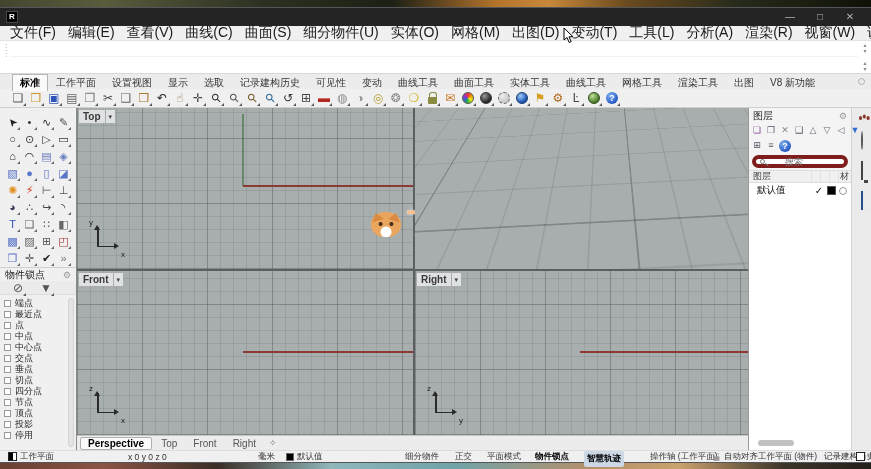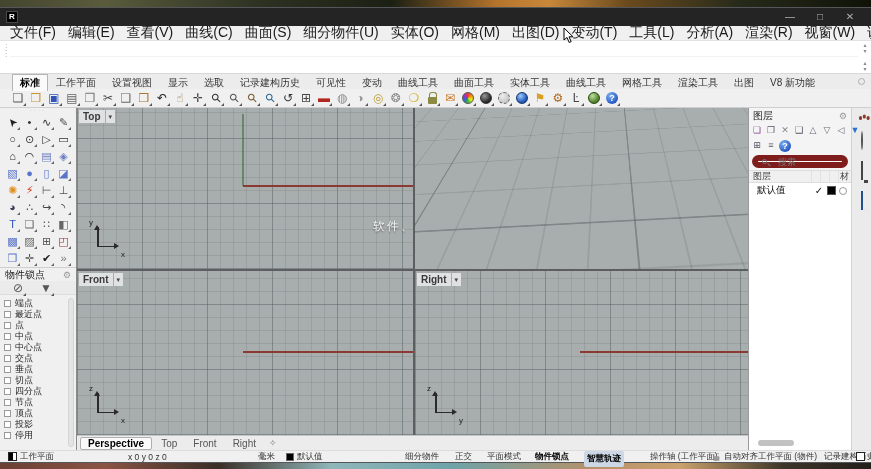--- a/index.html
+++ b/index.html
@@ -116,21 +116,21 @@
 .vtab.active{background:#fafafa;border:1px solid #b0b0b0;border-radius:2px;font-weight:bold;color:#000;line-height:11px}
 .vtab-plus{color:#777;font-size:9px;padding:0 4px}
 
 .right-dock{width:123px;flex:none;display:flex;border-left:1px solid #9a9a9a;background:#f0f0f0;position:relative;min-height:0}
 .layers{flex:1;display:flex;flex-direction:column;min-width:0;background:#f4f4f4}
 .panel-header{display:flex;justify-content:space-between;align-items:center;font-size:10px;color:#222;padding:1px 4px;height:15px;flex:none}
 .lp-tools{display:flex;align-items:center;gap:2px;padding:0 2px;height:15px;flex:none}
 .lp-tools .ticon{width:12px;height:13px}
 .lp-tools .ticon::after{display:none}
 .lp-tools .g{font-size:9px}
-.search{margin:2px 3px;height:13px;border:6px solid #7f1d1d;border-radius:7px;background:#fff;display:flex;align-items:center;padding:0 4px;gap:11px;flex:none}
+.search{margin:2px 3px;height:13px;border:4px solid #7f1d1d;border-radius:7px;background:#fff;display:flex;align-items:center;padding:0 4px;gap:20px;flex:none}
 .i-mag{width:5px;height:5px;border:1.2px solid #777;border-radius:50%;position:relative;flex:none}
 .i-mag::after{content:"";position:absolute;left:4px;top:4px;width:3.5px;height:1.2px;background:#777;transform:rotate(45deg)}
 .search input{border:none;outline:none;background:transparent;font-size:9px;width:100%;color:#333;padding:0;font-family:inherit}
 .ltable-head{display:flex;align-items:stretch;height:13px;border-top:1px solid #ddd;border-bottom:1px solid #ddd;font-size:9px;color:#444;background:#f0f0f0;flex:none}
 .ltable-head .c0{flex:1;padding-left:4px;display:flex;align-items:center}
 .ltable-head .cc{width:9px;border-left:1px solid #e2e2e2}
 .ltable-head .cm{width:13px;border-left:1px solid #e2e2e2;overflow:hidden;padding-left:1px;display:flex;align-items:center}
 .layer-row{display:flex;align-items:center;height:15px;background:#fff;font-size:9.5px;color:#111;flex:none}
 .layer-row .nm{flex:1;padding-left:8px}
 .layer-row .chk{font-size:10px;width:16px;text-align:center}
@@ -569,22 +569,25 @@
           <div class="axh" style="left:165px;top:80px;right:0"></div>
           <div class="axis-icon">
             <span class="av"></span>
               <span class="ah"></span>
             <span class="lv">z</span>
             <span class="lh">y</span>
           </div>
         </div>
 
         <div class="watermark">
+          <div class="wm-row">
+            <span class="dog"></span>
+            <span class="wm-title">丁同学日记本</span>
+          </div>
           <div class="wm-url">www.jxd00x.net</div>
-          <div class="wm-sub">软件、资源、资料网盘直接分享下载</div>
         </div>
       </div>
 
       <div class="vtabs">
           <span class="vtab active">Perspective</span>
           <span class="vtab">Top</span>
           <span class="vtab">Front</span>
           <span class="vtab">Right</span>
           <span class="vtab-plus">✧</span>
         </div>

